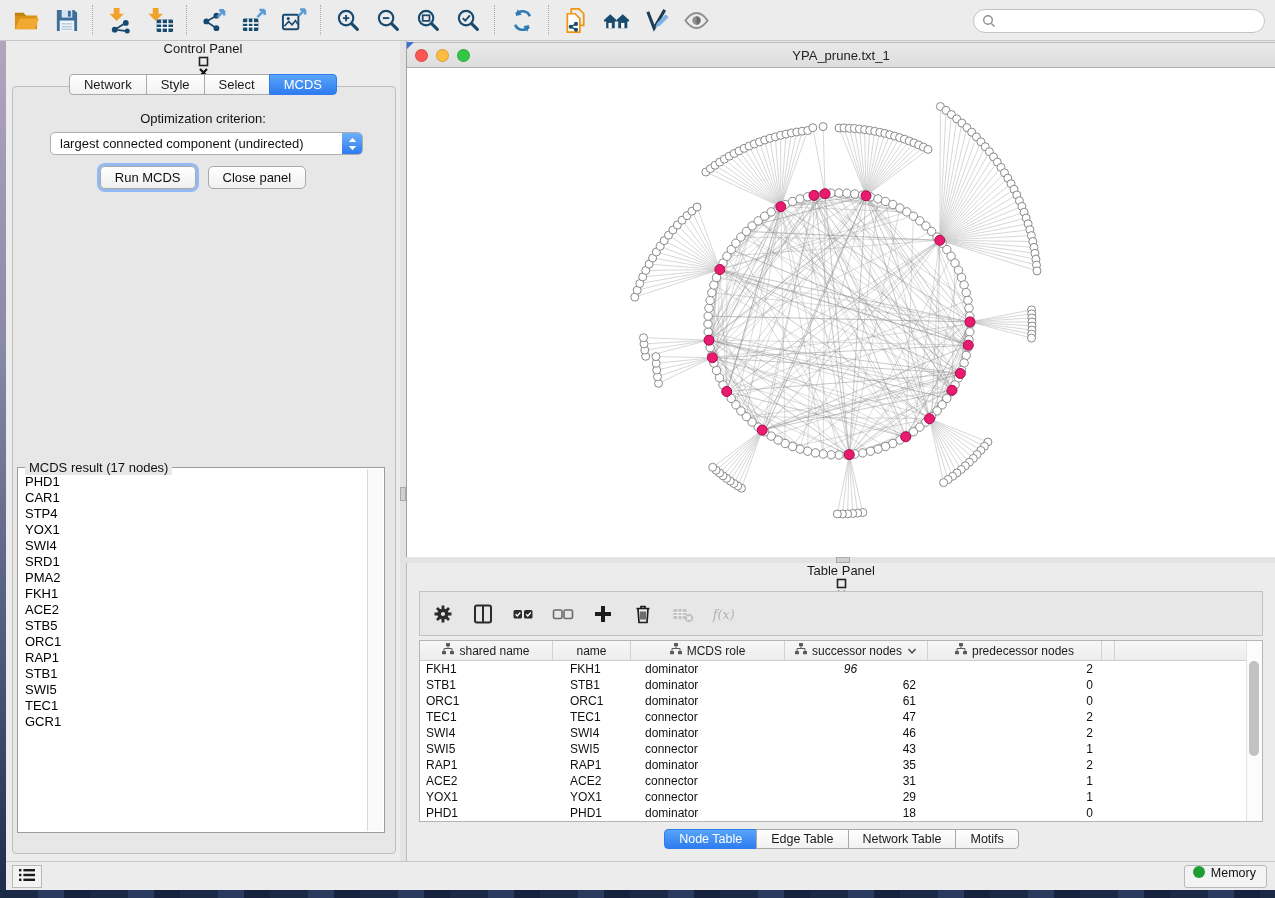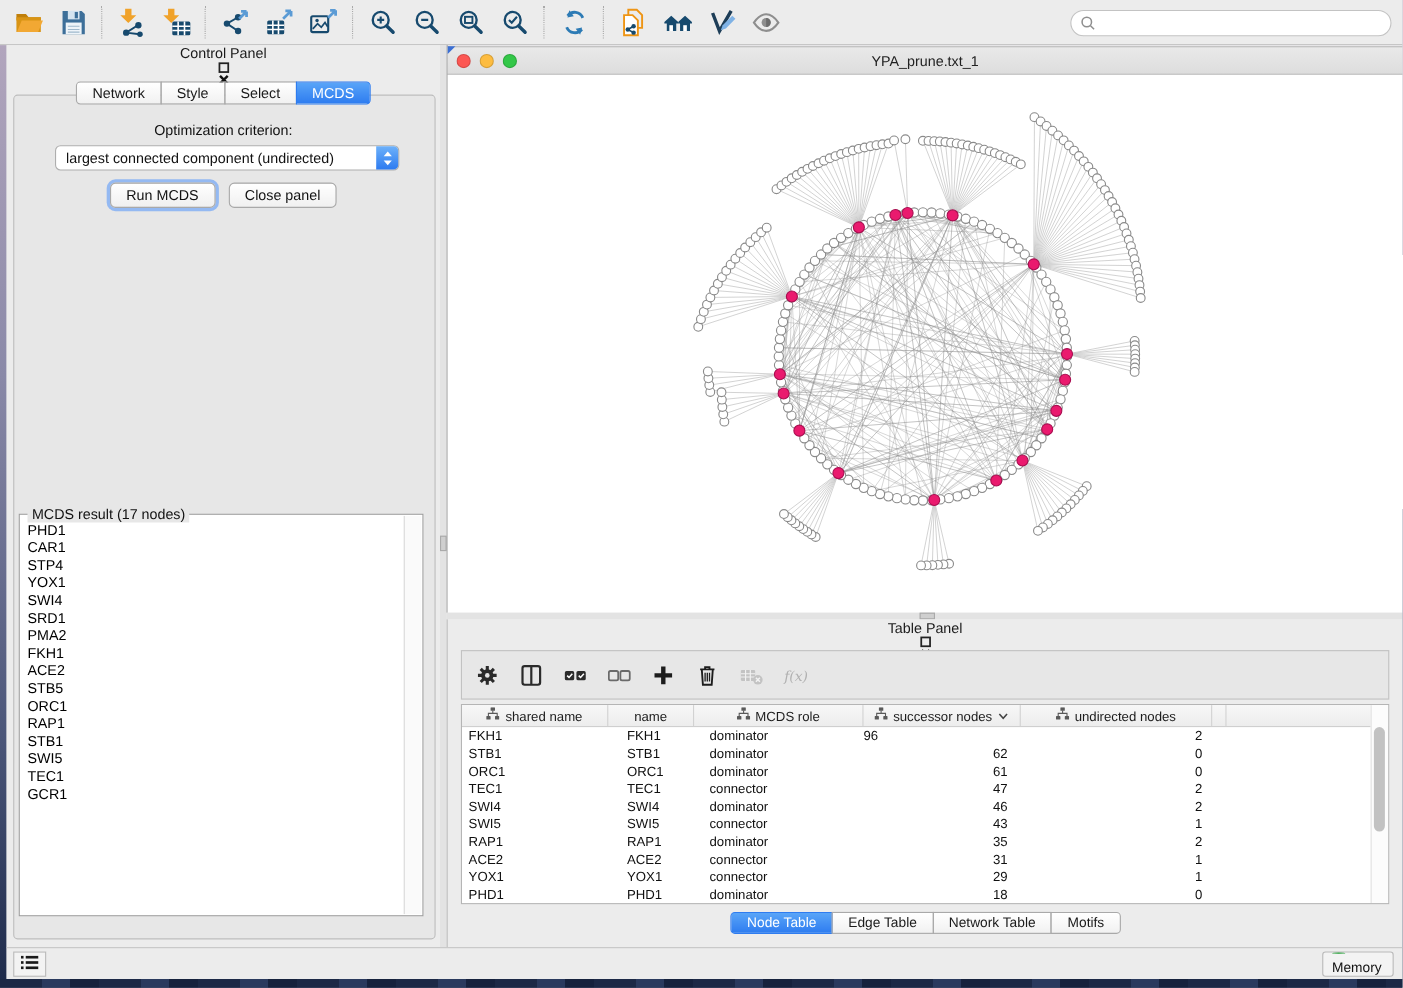--- a/index.html
+++ b/index.html
@@ -85,21 +85,21 @@
   .td{font-size:12px;color:#101010;box-sizing:border-box;white-space:nowrap;overflow:hidden;}
   .tbl-scroll{position:absolute;top:0;right:0;width:15px;bottom:0;background:#fcfcfc;border-left:1px solid #e2e2e2;}
   .tbl-scroll .thumb{position:absolute;left:2px;top:20px;width:10px;height:95px;border-radius:5px;background:#c2c2c2;}
   .tp-tabs{position:absolute;left:0;top:266px;width:869px;display:flex;justify-content:center;}
   .tp-tabs .seg-tab{height:20px;font-size:12.5px;text-align:center;}
   
   .status-bar{position:absolute;left:0;bottom:0;width:1269px;height:29px;background:#ececec;border-top:1px solid #c6c6c6;box-sizing:border-box;}
   .list-btn{position:absolute;left:6px;top:3px;width:30px;height:23px;background:#f3f3f3;border:1px solid #b9b9b9;
     display:flex;align-items:center;justify-content:center;padding:0;}
   .memory-btn{position:absolute;right:8px;top:3px;height:23px;padding:0 10px 0 8px;background:#f3f3f3;border:1px solid #b9b9b9;
-    border-radius:3px;font-size:12.5px;color:#111;display:flex;gap:6px;flex-direction:column;}
+    border-radius:3px;font-size:12.5px;color:#111;display:flex;gap:6px;}
   .memory-dot{width:12px;height:12px;border-radius:50%;background:#1f9d32;display:inline-block;}
 </style>
 </head>
 <body>
 
 <div class="toolbar">
   <div class="tb-groups">
       <button class="tb-btn">
         <span class="icn">
           <svg viewBox="0 0 28 28">
@@ -1128,30 +1128,30 @@
           </div>
           <div class="th" style="width: 174px;">
             <span><svg width="12" height="12" viewBox="0 0 12 12">
                 <path d="M6 3v2.5M2 8V5.5h8V8" fill="none" stroke="#5a5a5a"></path>
                 <g fill="#5a5a5a">
                   <rect x="4" y="0" width="4" height="3.2" rx=".5"></rect>
                   <rect x="0" y="8" width="4" height="3.2" rx=".5"></rect>
                   <rect x="8" y="8" width="4" height="3.2" rx=".5"></rect>
                 </g>
               </svg></span>
-            <span>undirected nodes</span>
+            <span>predecessor nodes</span>
           </div>
           <div class="th" style="width: 13px;"></div>
         </div>
       <div class="tbl-rows">
           <div class="tr">
             <div class="td" style="width: 133px; text-align: left; padding-left: 6px;">FKH1</div>
             <div class="td" style="width: 78px; text-align: left; padding-left: 17px;">FKH1</div>
             <div class="td" style="width: 154px; text-align: left; padding-left: 14px;">dominator</div>
-            <div class="td" style="width: 143px; text-align: left; padding-right: 12px;">96</div>
+            <div class="td" style="width: 143px; text-align: center; padding-right: 12px; font-style: italic;">96</div>
             <div class="td" style="width: 174px; text-align: right; padding-right: 9px;">2</div>
           </div>
           <div class="tr">
             <div class="td" style="width: 133px; text-align: left; padding-left: 6px;">STB1</div>
             <div class="td" style="width: 78px; text-align: left; padding-left: 17px;">STB1</div>
             <div class="td" style="width: 154px; text-align: left; padding-left: 14px;">dominator</div>
             <div class="td" style="width: 143px; text-align: right; padding-right: 12px;">62</div>
             <div class="td" style="width: 174px; text-align: right; padding-right: 9px;">0</div>
           </div>
           <div class="tr">

